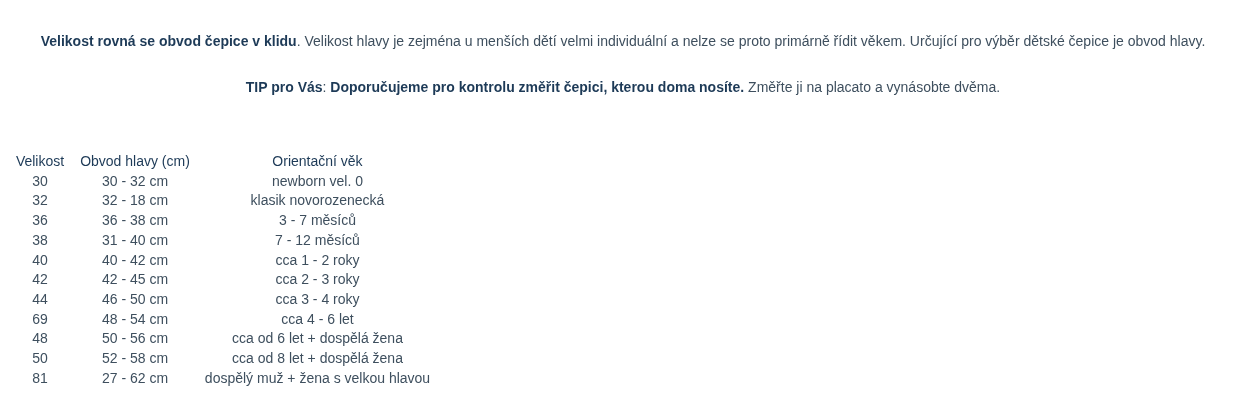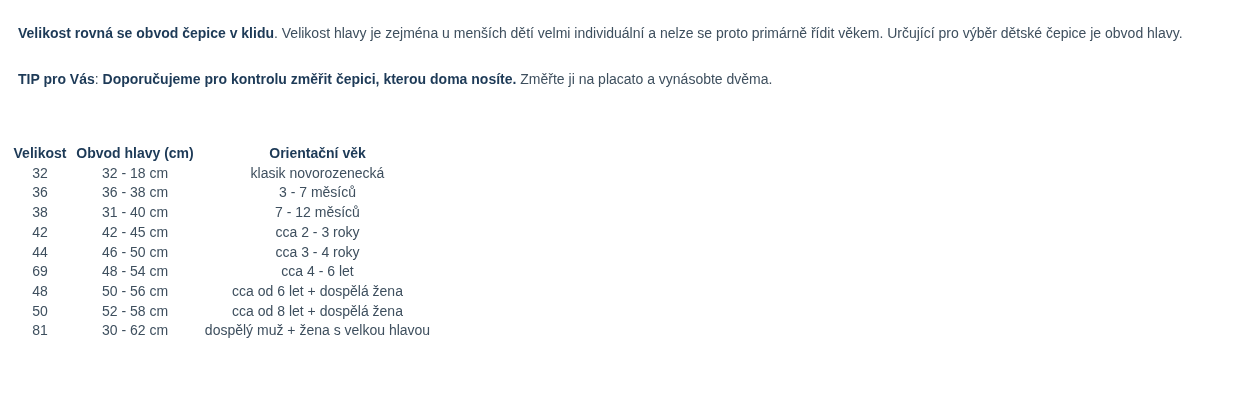--- a/index.html
+++ b/index.html
@@ -12,24 +12,25 @@
     height: 409px;
     overflow: hidden;
     font-family: "Liberation Sans", "DejaVu Sans", sans-serif;
     font-size: 14px;
     color: var(--body-color, #3e4f5e);
   }
   .page {
     padding: 15px 8px 0 10px;
   }
   p.intro, p.tip {
-    margin: 8px;
+    margin: 16px;
     line-height: 20px;
     white-space: nowrap;
     font-weight: 400;
+    text-align: center;
   }
   p.tip {
     margin-top: 26px;
   }
   strong, b {
     color: var(--heading-color, #1d3a57);
     font-weight: 700;
   }
   table.size-table {
     margin-top: 55px;
@@ -40,21 +41,21 @@
   table.size-table th,
   table.size-table td {
     padding: 0;
     border: none;
     text-align: center;
     line-height: 19.7px;
     white-space: nowrap;
   }
   table.size-table th {
     color: var(--heading-color, #1d3a57);
-    font-weight: 700;
+    font-weight: 400;
   }
   table.size-table td {
     color: var(--body-color, #3e4f5e);
     font-weight: 400;
   }
   .col-size { width: 60px; }
   .col-circ { width: 130px; }
   .col-age  { width: 235px; }
 </style>
 </head>
@@ -69,33 +70,43 @@
   <table class="size-table">
     <thead>
       <tr>
         <th class="col-size">Velikost</th>
         <th class="col-circ">Obvod hlavy (cm)</th>
         <th class="col-age">Orientační věk</th>
       </tr>
     </thead>
     <tbody>
         <tr>
+          <td class="col-size">30</td>
+          <td class="col-circ">30 - 32 cm</td>
+          <td class="col-age">newborn vel. 0</td>
+        </tr>
+        <tr>
           <td class="col-size">32</td>
           <td class="col-circ">32 - 18 cm</td>
           <td class="col-age">klasik novorozenecká</td>
         </tr>
         <tr>
           <td class="col-size">36</td>
           <td class="col-circ">36 - 38 cm</td>
           <td class="col-age">3 - 7 měsíců</td>
         </tr>
         <tr>
           <td class="col-size">38</td>
           <td class="col-circ">31 - 40 cm</td>
           <td class="col-age">7 - 12 měsíců</td>
+        </tr>
+        <tr>
+          <td class="col-size">40</td>
+          <td class="col-circ">40 - 42 cm</td>
+          <td class="col-age">cca 1 - 2 roky</td>
         </tr>
         <tr>
           <td class="col-size">42</td>
           <td class="col-circ">42 - 45 cm</td>
           <td class="col-age">cca 2 - 3 roky</td>
         </tr>
         <tr>
           <td class="col-size">44</td>
           <td class="col-circ">46 - 50 cm</td>
           <td class="col-age">cca 3 - 4 roky</td>
@@ -110,19 +121,19 @@
           <td class="col-circ">50 - 56 cm</td>
           <td class="col-age">cca od 6 let + dospělá žena</td>
         </tr>
         <tr>
           <td class="col-size">50</td>
           <td class="col-circ">52 - 58 cm</td>
           <td class="col-age">cca od 8 let + dospělá žena</td>
         </tr>
         <tr>
           <td class="col-size">81</td>
-          <td class="col-circ">30 - 62 cm</td>
+          <td class="col-circ">27 - 62 cm</td>
           <td class="col-age">dospělý muž + žena s velkou hlavou</td>
         </tr>
       </tbody>
   </table>
 
 </div>
 
 </body></html>

